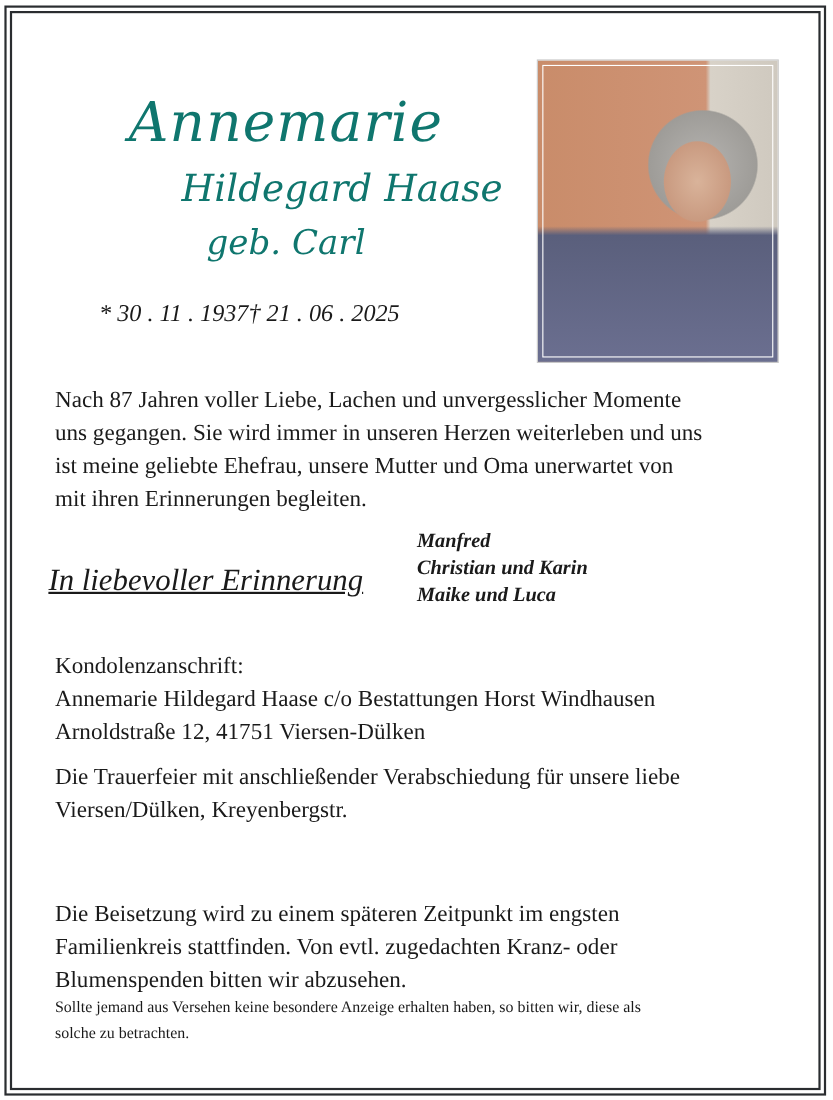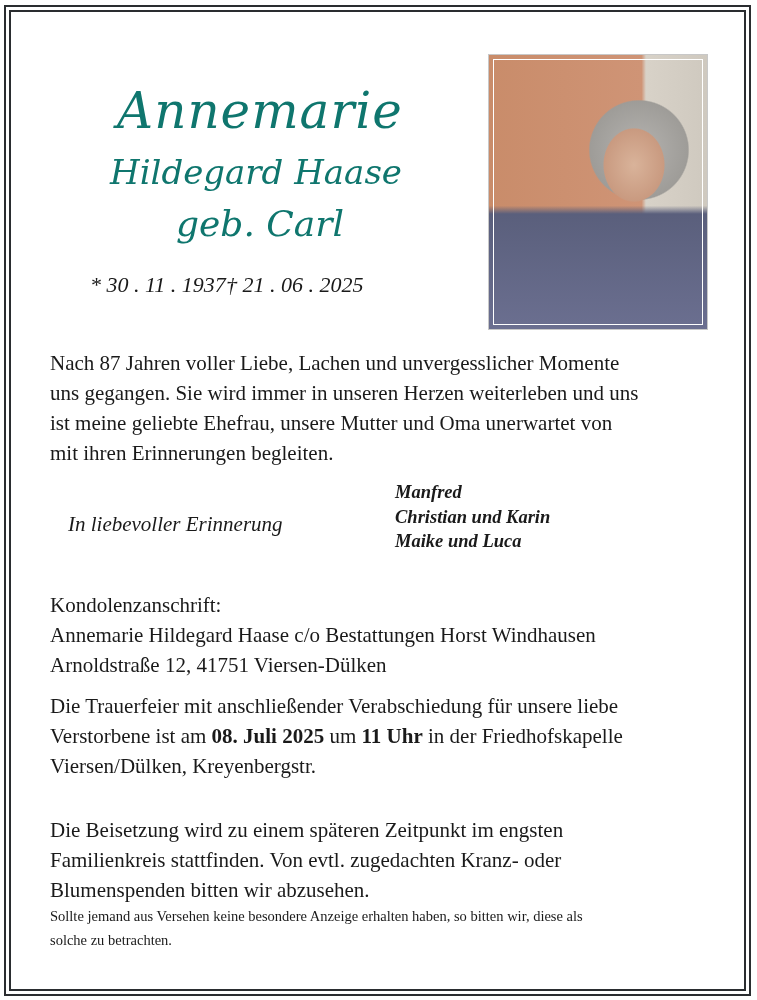--- a/index.html
+++ b/index.html
@@ -1,36 +1,36 @@
 <!DOCTYPE html>
 <html><head>
 <meta charset="utf-8">
 <style>
   html, body { margin:0; padding:0; background:#ffffff; }
   body { width:757px; height:1000px; position:relative; overflow:hidden; font-family:"Liberation Serif", serif; color:#1a1a1a; }
   .outer { position:absolute; left:4px; top:5px; width:747px; height:991px; border:2px solid #2a2d30; box-sizing:border-box; }
   .inner { position:absolute; left:9px; top:10px; width:737px; height:981px; border:2px solid #2a2d30; box-sizing:border-box; }
   .script { font-family:"DejaVu Serif", serif; font-style:italic; text-align:center; position:absolute; color:#0f766e; }
   .first { left:90px; width:340px; top:82px; font-size:50px; letter-spacing:1px; font-weight:300; }
-  .middle { left:76px; width:360px; top:152px; font-size:34px; }
-  .maiden { left:150px; width:220px; top:203px; font-size:36px; }
+  .middle { left:97px; width:360px; top:152px; font-size:34px;text-align:right; }
+  .maiden { left:150px; width:220px; top:203px; font-size:31px; }
   .dates { position:absolute; top:272px; left:90px; width:340px; font-size:22px; font-style:italic; display:flex; justify-content:flex-start; }
   .photo { position:absolute; left:488px; top:54px; width:220px; height:276px; border:1px solid #c8c8c8; box-sizing:border-box;
     background:
       radial-gradient(ellipse 50px 60px at 145px 110px, #d9b39a 0%, #c99a80 60%, transparent 62%),
       radial-gradient(ellipse 70px 70px at 150px 95px, #b5b3b0 0%, #9e9c98 70%, transparent 72%),
       linear-gradient(180deg, transparent 0%, transparent 55%, #5a5f7c 58%, #6b6f90 100%),
       linear-gradient(90deg, #c98c6a 0%, #cf9476 70%, #d8d2c8 72%, #cfc9bf 100%);
   }
   .photo .frame { position:absolute; left:4px; top:4px; right:4px; bottom:4px; border:1px solid #fff; }
   .para { position:absolute; left:50px; width:680px; font-size:21px; line-height:30px; }
   .p1 { top:348px; }
-  .mem { position:absolute; left:68px; top:512px; font-size:21px; font-style:italic; }
+  .mem { position:absolute; left:44px; top:512px; font-size:28px; font-style:italic;text-decoration:underline; }
   .family { position:absolute; left:379px; top:480px; font-size:18.5px; font-weight:bold; font-style:italic; line-height:24.5px; }
-  .family div { white-space:nowrap;margin-left:16px; }
+  .family div { white-space:nowrap; }
   .p2 { top:590px; }
   .p3 { top:691px; }
   .p4 { top:799px;margin-top:16px; }
   .note { position:absolute; left:50px; top:904px; width:660px; font-size:14.5px; line-height:24px; }
   b { font-weight:bold; }
 </style>
 </head>
 <body>
 
 <div class="outer"></div>
@@ -64,21 +64,20 @@
 </div>
 
 <div class="para p2">
   <div>Kondolenzanschrift:</div>
   <div>Annemarie Hildegard Haase c/o Bestattungen Horst Windhausen</div>
   <div>Arnoldstraße 12, 41751 Viersen-Dülken</div>
 </div>
 
 <div class="para p3">
   <div>Die Trauerfeier mit anschließender Verabschiedung für unsere liebe</div>
-  <div><span>Verstorbene ist am </span><b>08. Juli 2025</b><span> um </span><b>11 Uhr</b><span> in der Friedhofskapelle</span></div>
   <div>Viersen/Dülken, Kreyenbergstr.</div>
 </div>
 
 <div class="para p4">
   <div>Die Beisetzung wird zu einem späteren Zeitpunkt im engsten</div>
   <div>Familienkreis stattfinden. Von evtl. zugedachten Kranz- oder</div>
   <div>Blumenspenden bitten wir abzusehen.</div>
 </div>
 
 <div class="note">

